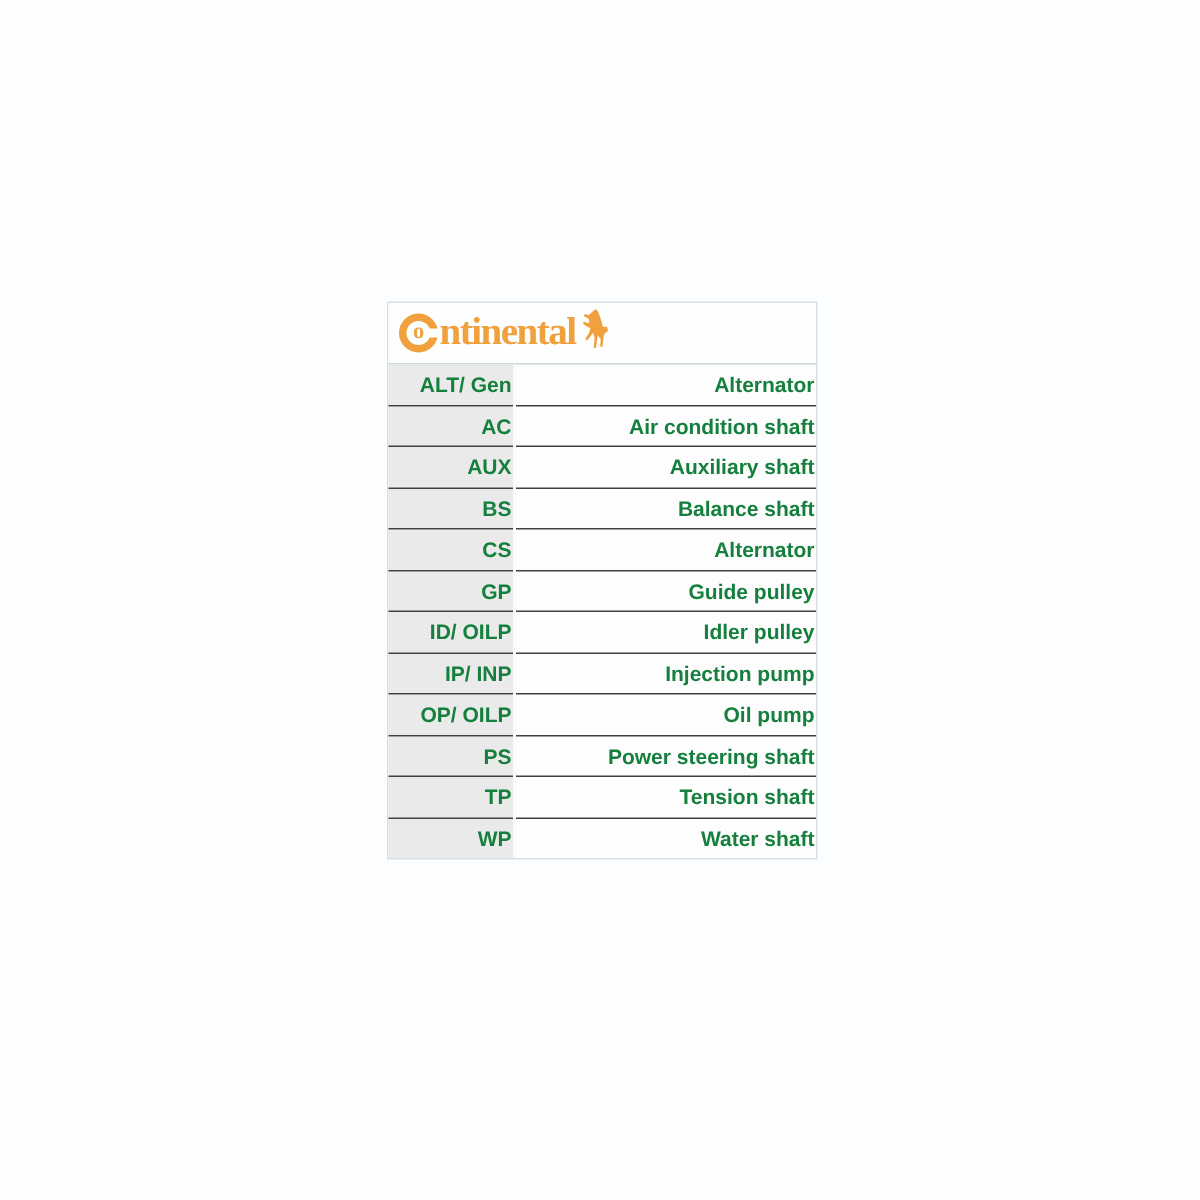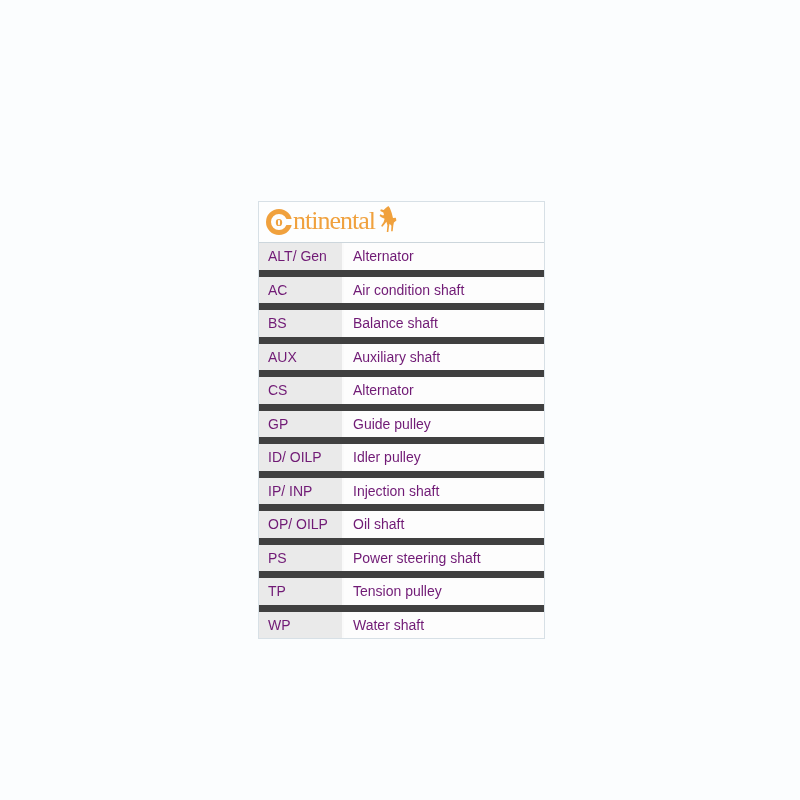--- a/index.html
+++ b/index.html
@@ -64,50 +64,51 @@
   }
   .logo-o {
     font-family: "Liberation Serif", serif;
     font-weight: bold;
     font-size: 15px;
     line-height: 1;
     margin-top: -1px;
   }
   .logo-rest {
     font-family: "Liberation Serif", serif;
-    font-weight: normal;
+    font-weight: bold;
     font-size: 26px;
     letter-spacing: -1px;
     line-height: 1;
     margin-left: 1px;
     padding-bottom: 3px;
   }
   .horse {
     height: 28px;
     width: auto;
     margin-left: 4px;
     margin-top: -7px;
     flex: none;
   }
   table.legend {
     border-collapse: collapse;
     width: 100%;
     table-layout: fixed;
   }
   table.legend td {
     height: 24.5px;
-    font-weight: normal;
+    font-weight: bold;
     font-size: 14px;
-    color: #701a75;
+    color: #15803d;
     vertical-align: middle;
     overflow: hidden;
     white-space: nowrap;
+    text-align: right;
   }
   table.legend tr:not(:first-child) td {
-    border-top: 7px solid #404040;
+    border-top: 1px solid #404040;
   }
   td.abbr {
     width: 73px;
     background: #eaeaea;
     padding-left: 9px;
     border-right: 2px solid #fafafa;
   }
   td.meaning {
     background: #fdfdfd;
     padding-left: 9px;
@@ -135,54 +136,54 @@
       <tbody>
         <tr>
           <td class="abbr">ALT/ Gen</td>
           <td class="meaning">Alternator</td>
         </tr>
         <tr>
           <td class="abbr">AC</td>
           <td class="meaning">Air condition shaft</td>
         </tr>
         <tr>
+          <td class="abbr">AUX</td>
+          <td class="meaning">Auxiliary shaft</td>
+        </tr>
+        <tr>
           <td class="abbr">BS</td>
           <td class="meaning">Balance shaft</td>
-        </tr>
-        <tr>
-          <td class="abbr">AUX</td>
-          <td class="meaning">Auxiliary shaft</td>
         </tr>
         <tr>
           <td class="abbr">CS</td>
           <td class="meaning">Alternator</td>
         </tr>
         <tr>
           <td class="abbr">GP</td>
           <td class="meaning">Guide pulley</td>
         </tr>
         <tr>
           <td class="abbr">ID/ OILP</td>
           <td class="meaning">Idler pulley</td>
         </tr>
         <tr>
           <td class="abbr">IP/ INP</td>
-          <td class="meaning">Injection shaft</td>
+          <td class="meaning">Injection pump</td>
         </tr>
         <tr>
           <td class="abbr">OP/ OILP</td>
-          <td class="meaning">Oil shaft</td>
+          <td class="meaning">Oil pump</td>
         </tr>
         <tr>
           <td class="abbr">PS</td>
           <td class="meaning">Power steering shaft</td>
         </tr>
         <tr>
           <td class="abbr">TP</td>
-          <td class="meaning">Tension pulley</td>
+          <td class="meaning">Tension shaft</td>
         </tr>
         <tr>
           <td class="abbr">WP</td>
           <td class="meaning">Water shaft</td>
         </tr>
       </tbody>
     </table>
 
   </div>
 </div>

